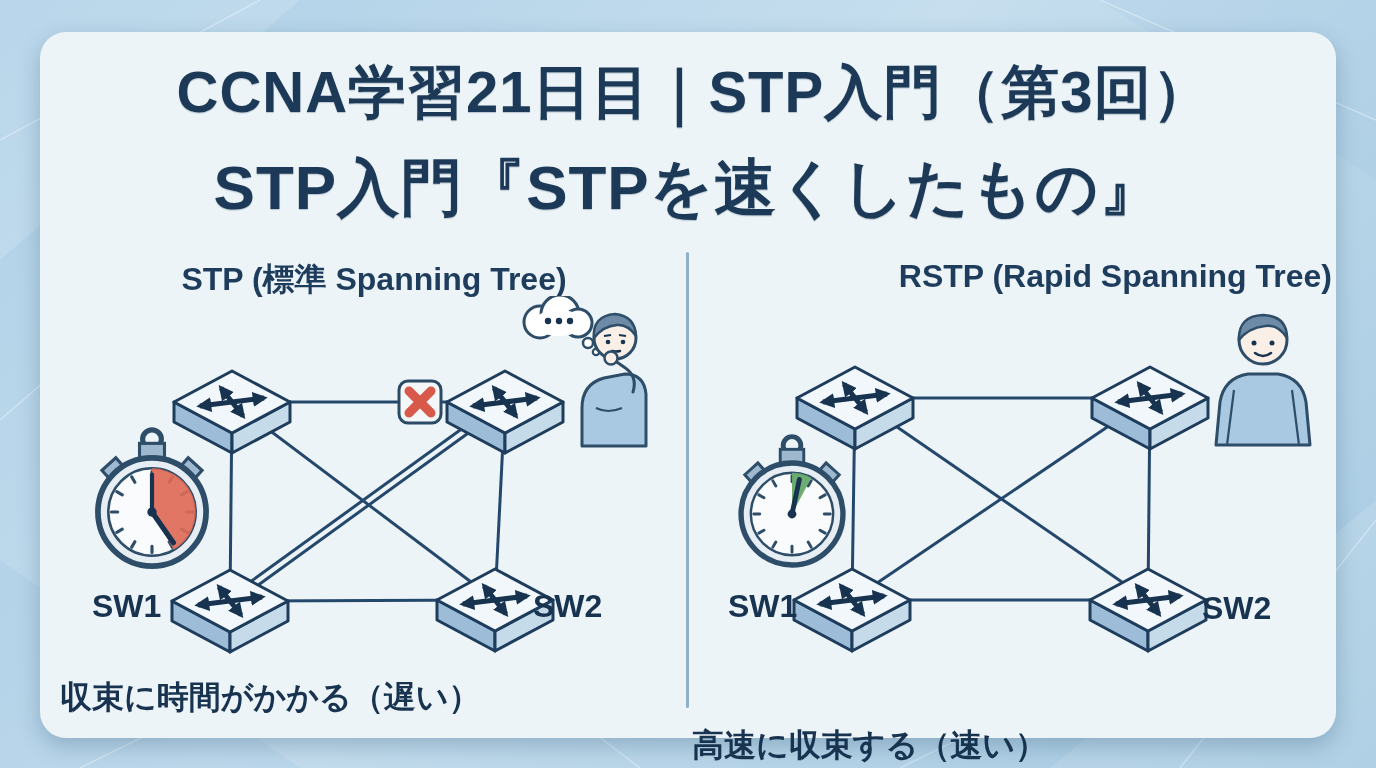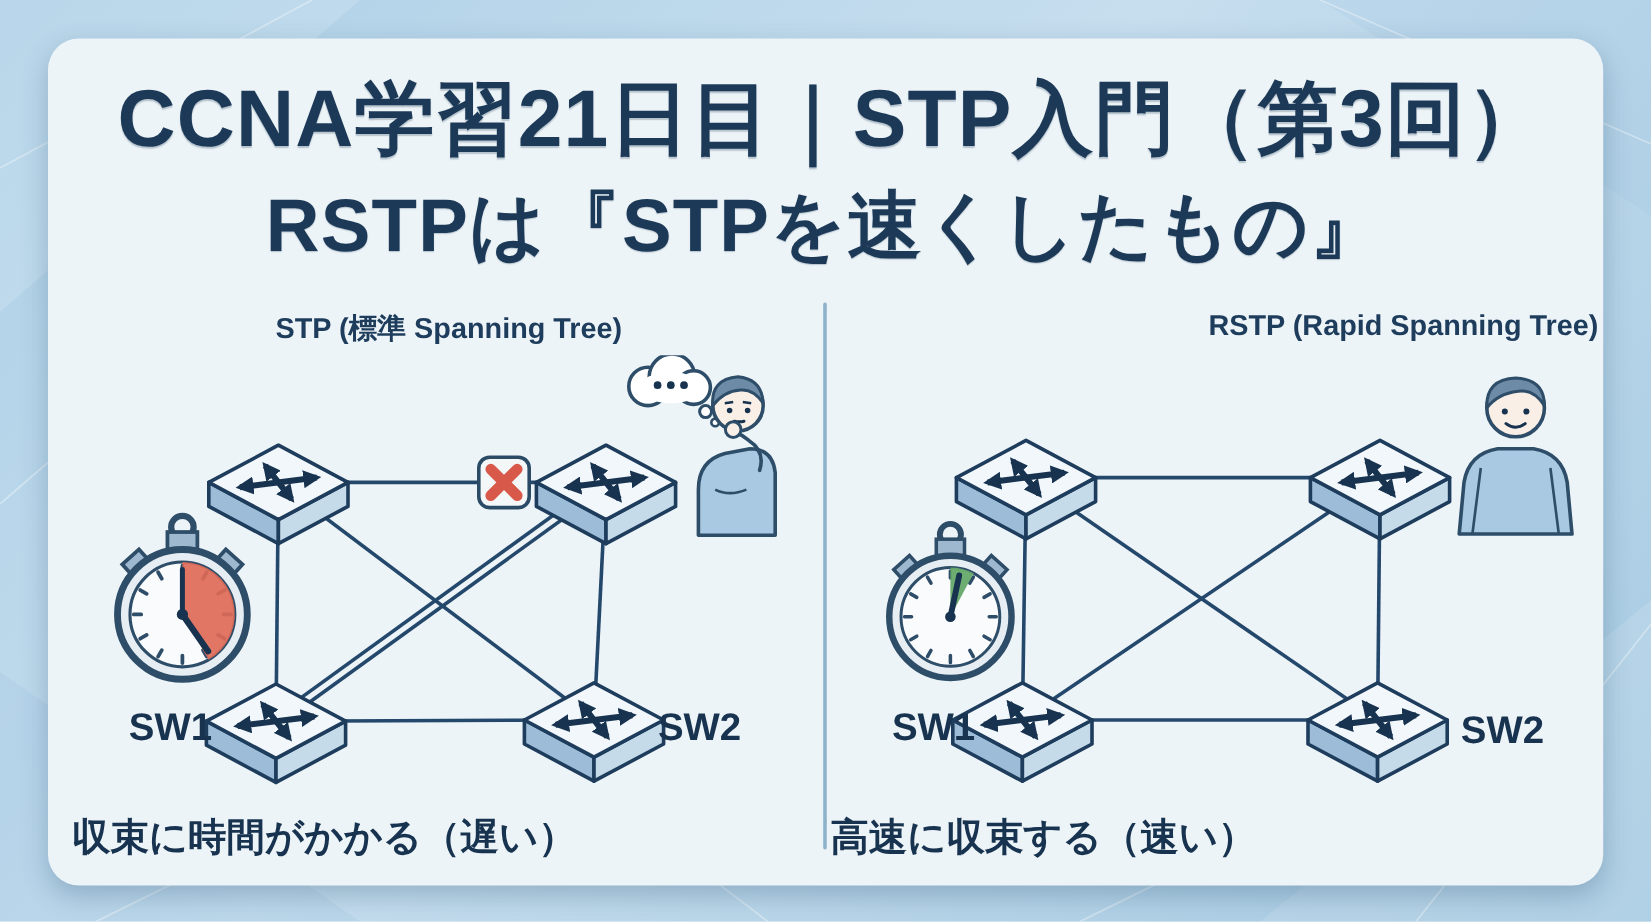--- a/index.html
+++ b/index.html
@@ -14,34 +14,34 @@
   .card{
     left:40px;top:32px;width:1296px;height:706px;
     background:#edf4f8;border-radius:26px;
     box-shadow:0 8px 22px rgba(44,84,116,.30);
   }
   .title{
     left:0;right:0;text-align:center;
     font-weight:900;color:#1c3a57;letter-spacing:1px;
     text-shadow:0 1px 1px rgba(20,50,80,.25);
   }
-  .title-1{top:54px;font-size:67px;padding-left:12px;}
+  .title-1{top:54px;font-size:58px;padding-left:12px;}
   .title-2{top:146px;font-size:62px;}
   .panel-header{
-    top:258px;text-align:center;font-size:24px;font-weight:700;color:#1e3c5c;
+    top:258px;text-align:center;font-size:32px;font-weight:700;color:#1e3c5c;
   }
   .hdr-left{left:60px;width:628px;}
   .hdr-right{left:692px;width:640px;text-align:right;}
   .caption{
     top:676px;text-align:left;font-size:32px;font-weight:700;color:#17334f;
   }
   .cap-left{left:60px;width:628px;}
-  .cap-right{left:692px;width:640px;}
+  .cap-right{left:692px;width:640px;margin-top:48px;}
   .sw-label{
-    width:100px;text-align:center;font-size:32px;font-weight:700;color:#17334f;
+    width:100px;font-size:32px;font-weight:700;color:#17334f;
   }
   .divider{
     left:686px;top:252px;width:3px;height:456px;
     background:#7ca6c2;border-radius:2px;opacity:.85;
   }
   svg{display:block;}
 </style>
 </head>
 <body>
 
@@ -49,21 +49,21 @@
   <polygon points="0,0 300,0 0,260" fill="#ffffff" opacity="0.14"></polygon>
   <polygon points="1376,768 1376,500 1050,768" fill="#ffffff" opacity="0.12"></polygon>
   <polygon points="0,768 0,560 300,768" fill="#7fb0d4" opacity="0.12"></polygon>
   <polygon points="1376,0 1100,0 1376,180" fill="#7fb0d4" opacity="0.10"></polygon>
   <path d="M0,140 L260,0 M0,420 L300,160 L640,60 M1376,120 L1100,0 M1376,520 L1180,768 M80,768 L420,600 L640,768 M900,768 L1200,620" stroke="#ffffff" stroke-width="1.5" fill="none" opacity="0.35"></path>
 </svg>
 
 <div class="abs card"></div>
 
 <div class="abs title title-1">CCNA学習21日目｜STP入門（第3回）</div>
-<div class="abs title title-2">RSTPは『STPを速くしたもの』</div>
+<div class="abs title title-2">STP入門『STPを速くしたもの』</div>
 
 <div class="abs panel-header hdr-left">STP (標準 Spanning Tree)</div>
 <div class="abs panel-header hdr-right">RSTP (Rapid Spanning Tree)</div>
 
 <div class="abs divider"></div>
 
 <svg width="0" height="0" style="position:absolute">
   <defs>
     <marker id="ah" viewBox="0 0 10 10" refX="7.5" refY="5" markerWidth="3" markerHeight="3" orient="auto-start-reverse">
       <path d="M0,0 L10,5 L0,10 Z" fill="#17334f"></path>

